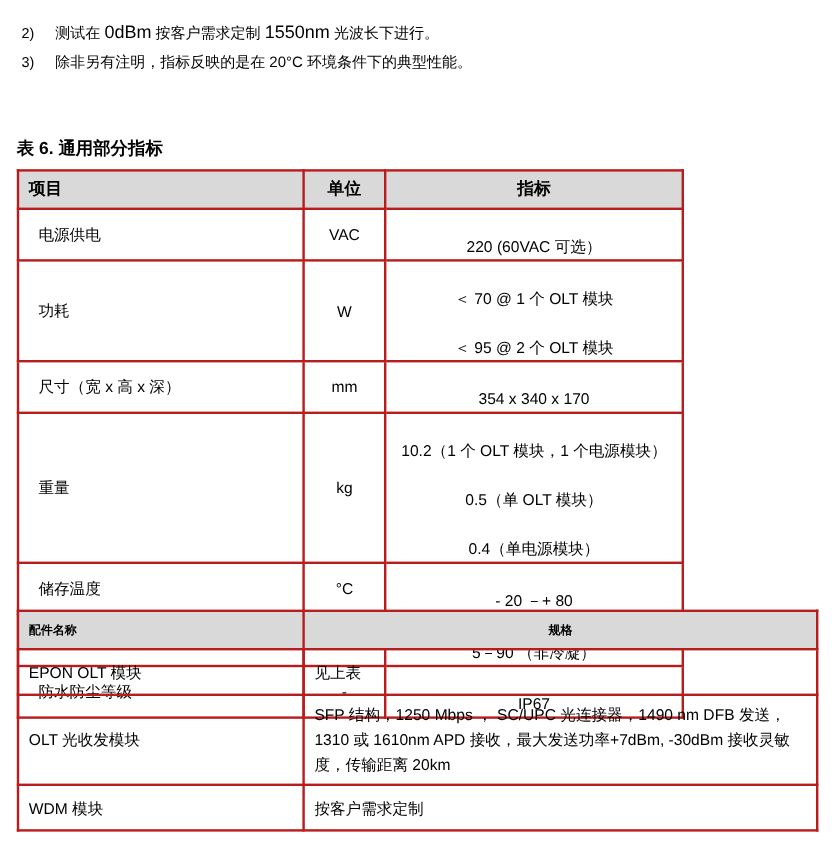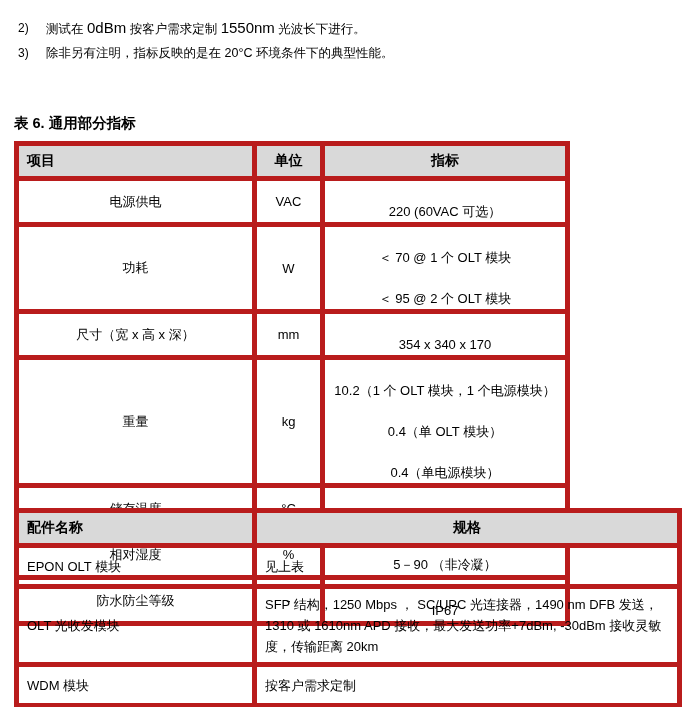--- a/index.html
+++ b/index.html
@@ -62,41 +62,41 @@
     left: 14px;
     top: 508px;
     width: 668px;
   }
   table {
     border-collapse: collapse;
     width: 100%;
     table-layout: fixed;
   }
   table td, table th {
-    border: 5px solid #b91c1c;
+    border: 2px solid #b91c1c;
     padding: 0;
   }
   
   .t6 th, .t6 td {
     font-size: 13px;
   }
   .t6 thead th {
     background: #d9d9d9;
     font-weight: bold;
     height: 30px;
     text-align: center;
     font-size: 14px;
   }
   .t6 thead th.left {
     text-align: left;
     padding-left: 8px;
   }
   .t6 td.item {
-    text-align: center;
-    padding-left: 0;
+    text-align: left;
+    padding-left: 16px;
     height: 26px;
   }
   .t6 td.unit {
     text-align: center;
     font-weight: normal;
   }
   .t6 td.spec {
     text-align: center;
   }
   .t6 td .l {
@@ -106,21 +106,21 @@
   }
   .col-item { width: 238px; }
   .col-unit { width: 68px; }
   .col-spec { width: auto; }
 
   
   .t7 thead th {
     background: #d9d9d9;
     font-weight: bold;
     height: 30px;
-    font-size: 14px;
+    font-size: 10px;
   }
   .t7 thead th.left {
     text-align: left;
     padding-left: 8px;
   }
   .t7 thead th.center {
     text-align: center;
   }
   .t7 td {
     font-size: 13px;
@@ -185,21 +185,21 @@
           <td class="unit">mm</td>
           <td class="spec">
               <span class="l">354 x 340 x 170</span>
             </td>
         </tr>
         <tr>
           <td class="item">重量</td>
           <td class="unit">kg</td>
           <td class="spec">
               <span class="l">10.2（1 个 OLT 模块，1 个电源模块）</span>
-              <span class="l">0.4（单 OLT 模块）</span>
+              <span class="l">0.5（单 OLT 模块）</span>
               <span class="l">0.4（单电源模块）</span>
             </td>
         </tr>
         <tr>
           <td class="item">储存温度</td>
           <td class="unit">°C</td>
           <td class="spec">
               <span class="l">- 20 －+ 80</span>
             </td>
         </tr>

